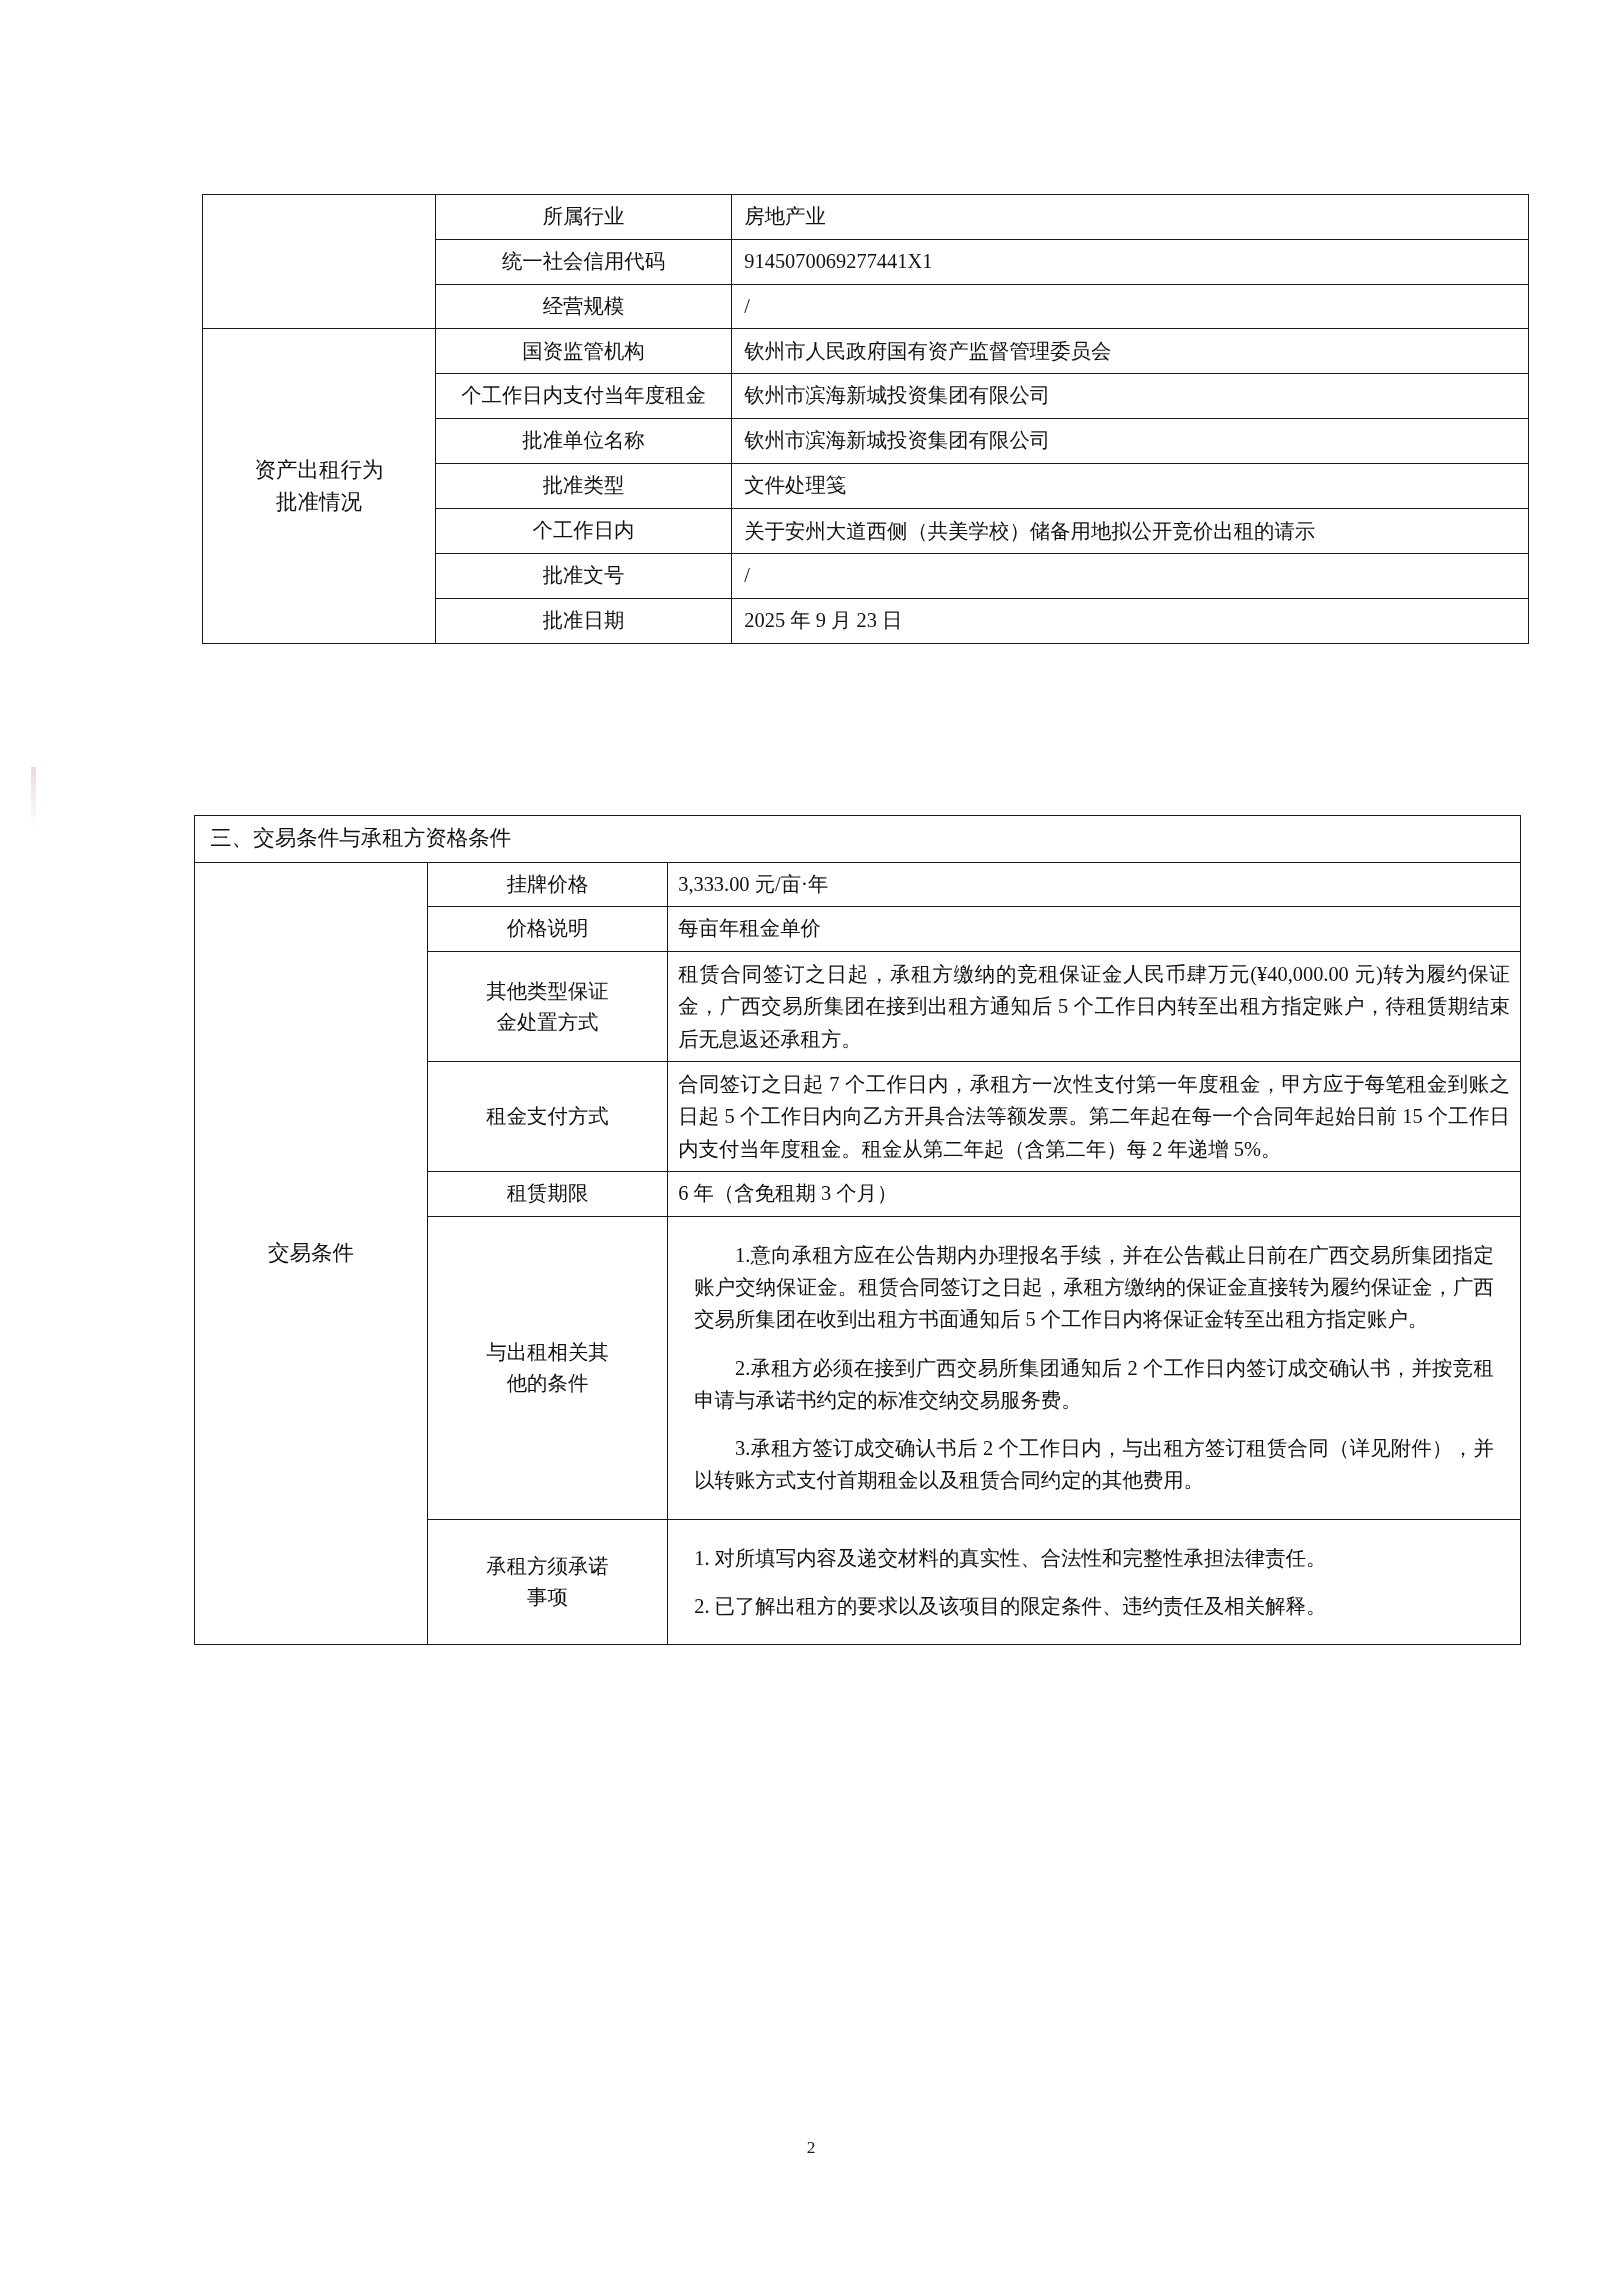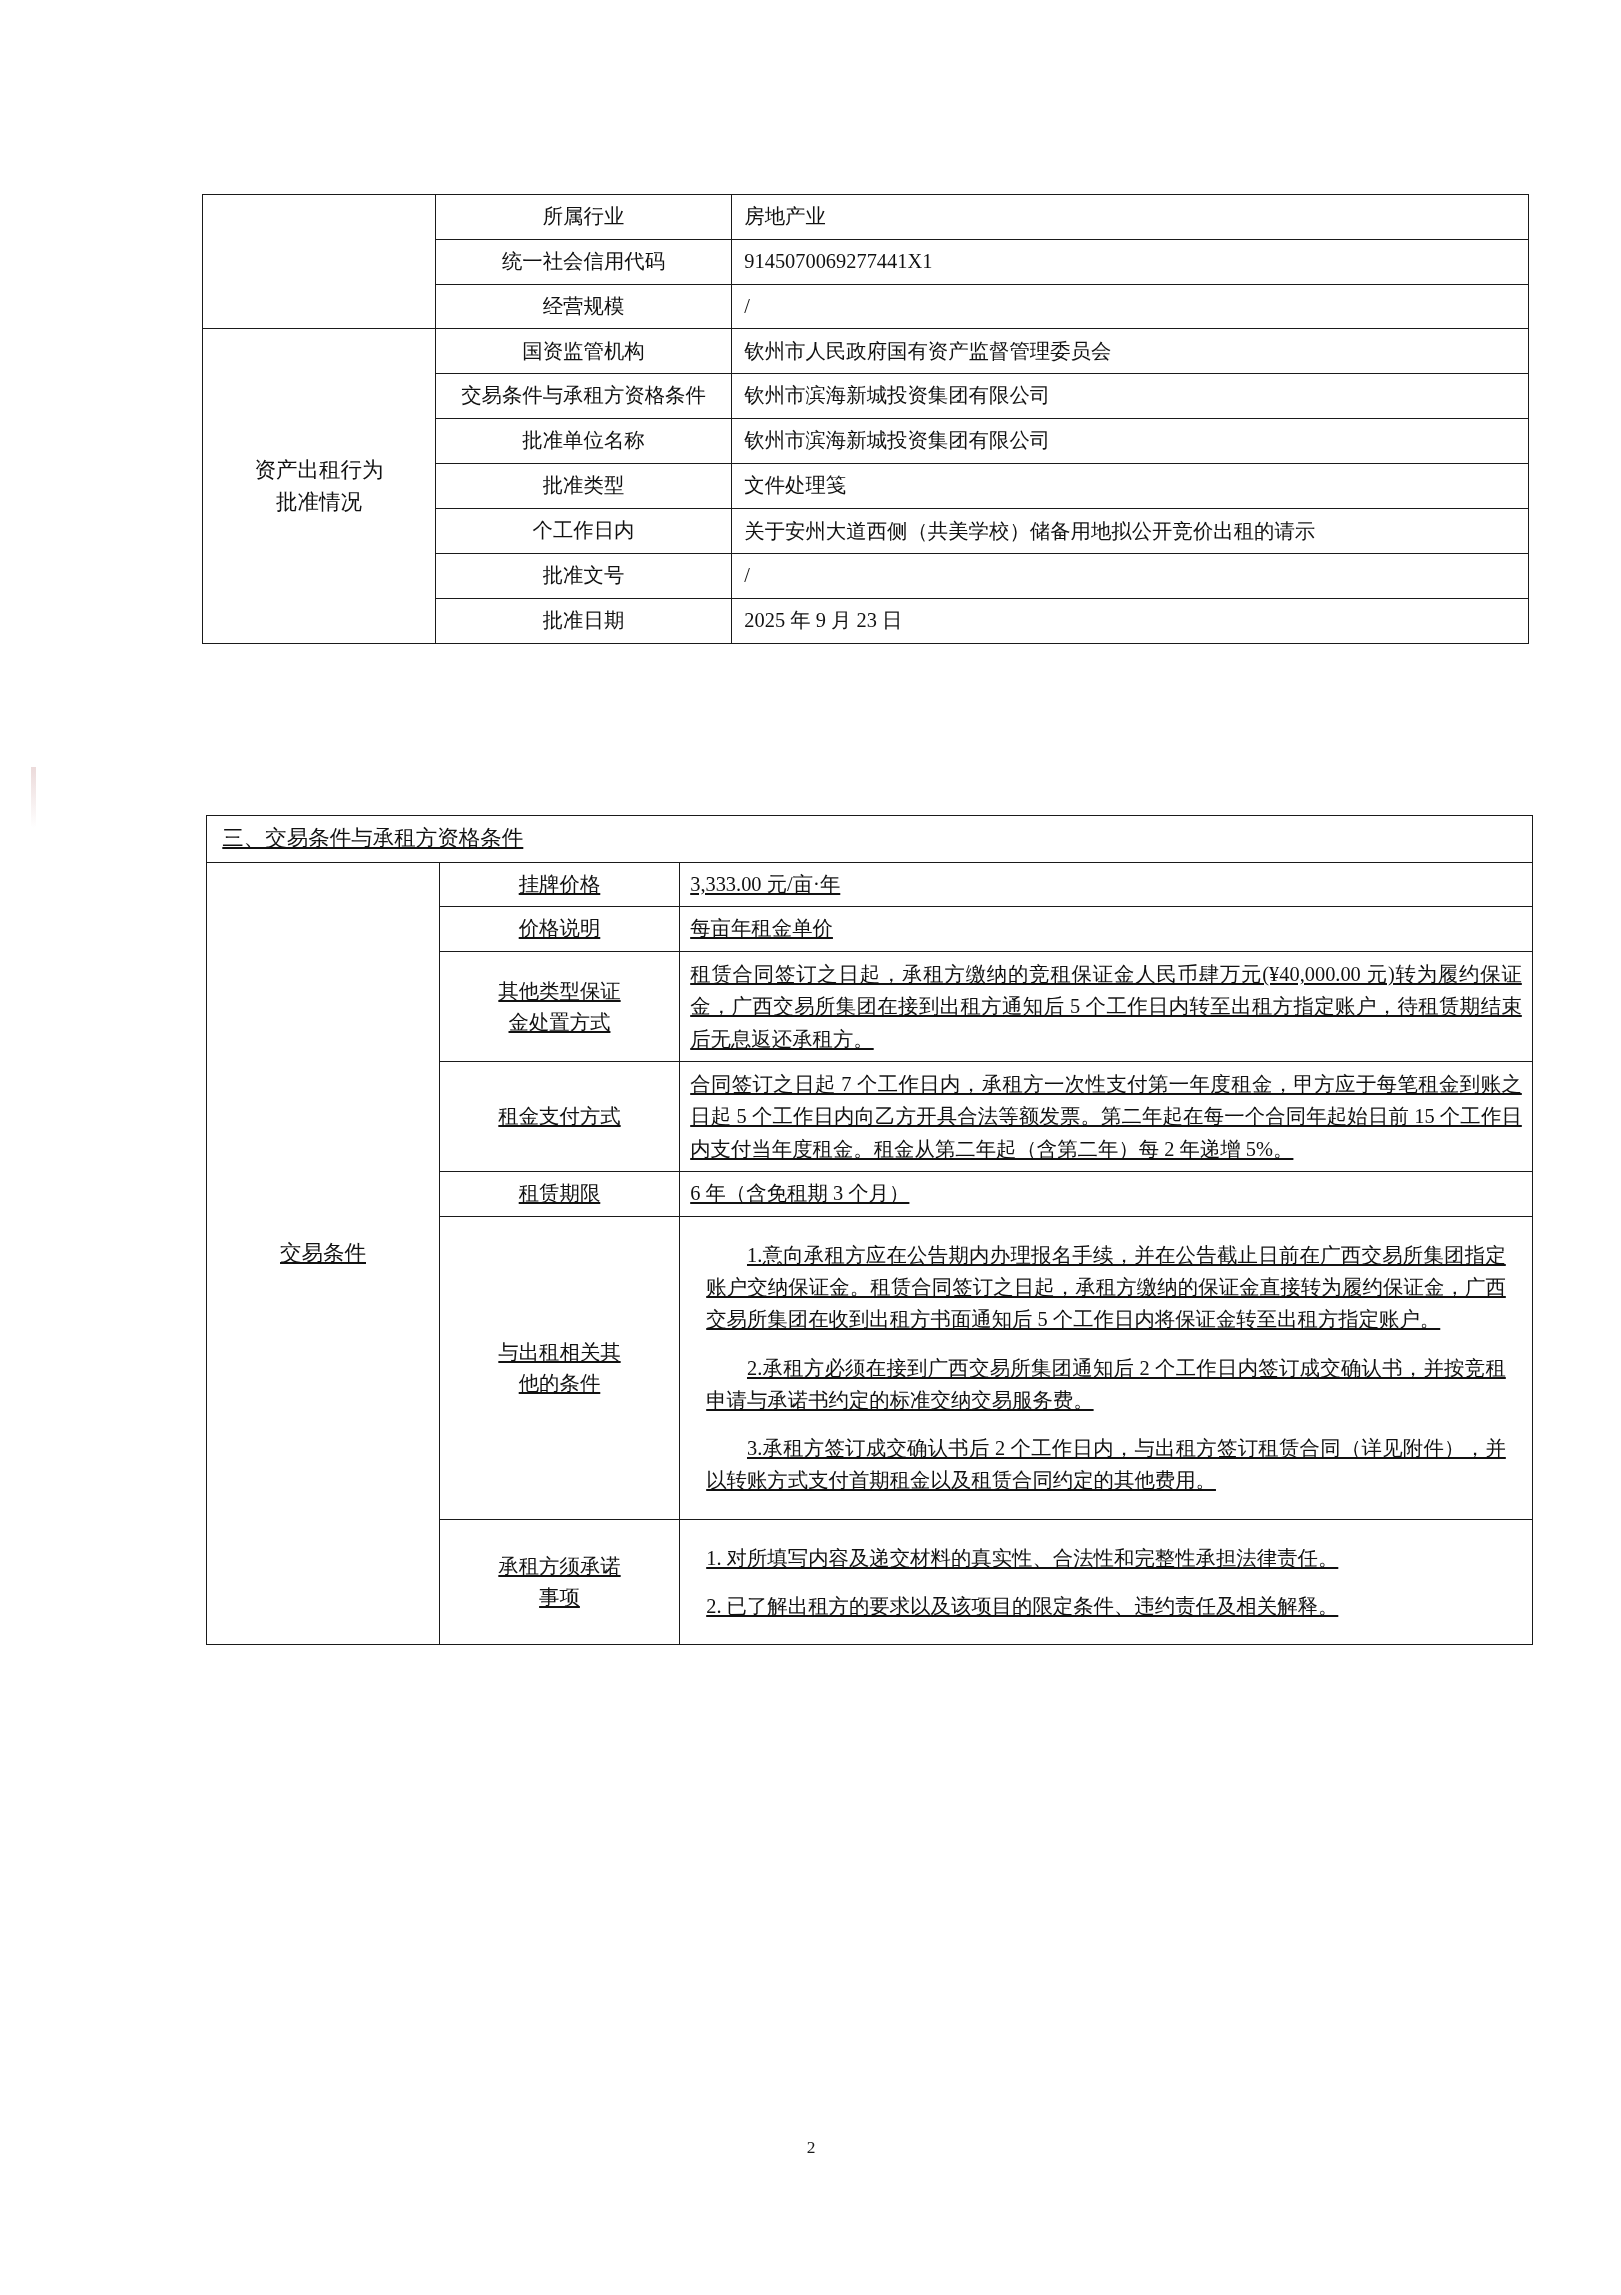--- a/index.html
+++ b/index.html
@@ -49,24 +49,23 @@
     text-align: center;
     width: 233px;
     font-size: 21.5px;
   }
   #table-top td.c-value {
     text-align: left;
     padding-left: 12.3px;
   }
   
   #table-bottom {
-    left: 206px;
+    left: 194px;
     top: 815px;
     width: 1327px;
-    text-decoration: underline;
   }
   #table-bottom td.sec-head {
     text-align: left;
     padding-left: 15.3px;
     font-size: 21.5px;
   }
   #table-bottom td.c-group {
     text-align: center;
     width: 233px;
     font-size: 21.5px;
@@ -145,21 +144,21 @@
       </tr>
 
       <tr>
         <td class="c-group" rowspan="7">
           <div class="center-multi">资产出租行为<br>批准情况</div>
         </td>
         <td class="c-label">国资监管机构</td>
         <td class="c-value">钦州市人民政府国有资产监督管理委员会</td>
       </tr>
       <tr>
-        <td class="c-label">交易条件与承租方资格条件</td>
+        <td class="c-label">个工作日内支付当年度租金</td>
         <td class="c-value">钦州市滨海新城投资集团有限公司</td>
       </tr>
       <tr>
         <td class="c-label">批准单位名称</td>
         <td class="c-value">钦州市滨海新城投资集团有限公司</td>
       </tr>
       <tr>
         <td class="c-label">批准类型</td>
         <td class="c-value">文件处理笺</td>
       </tr>

